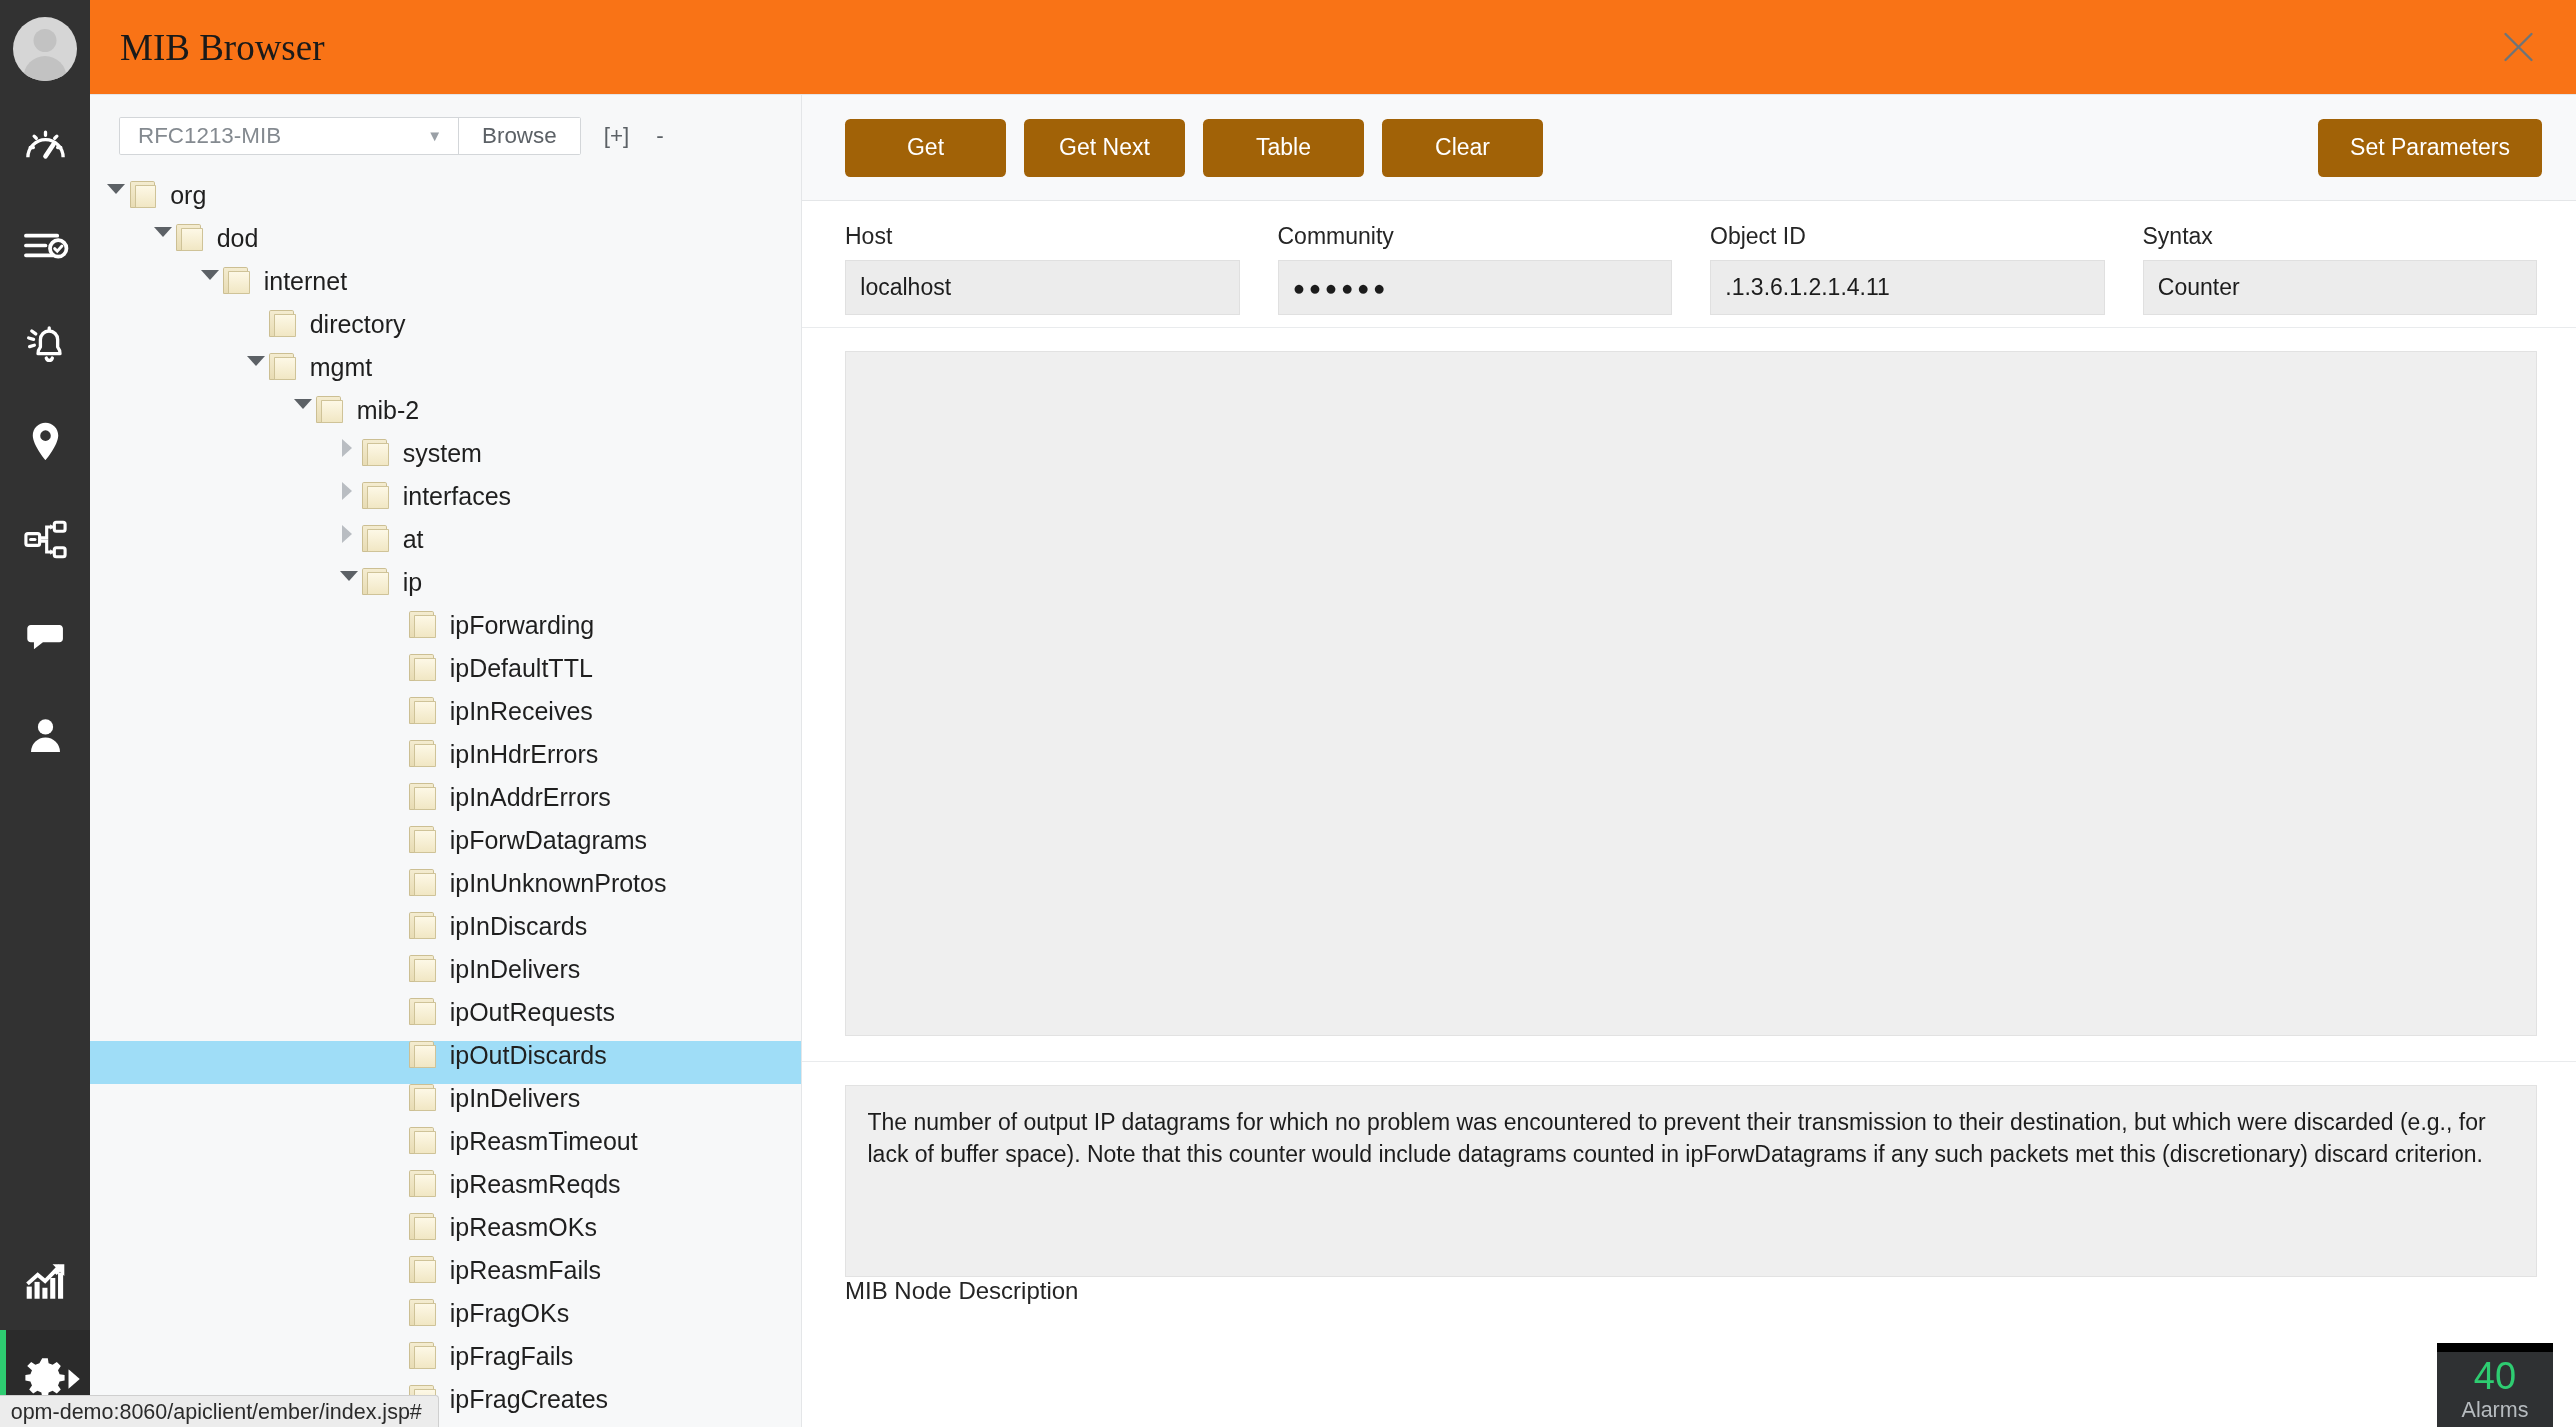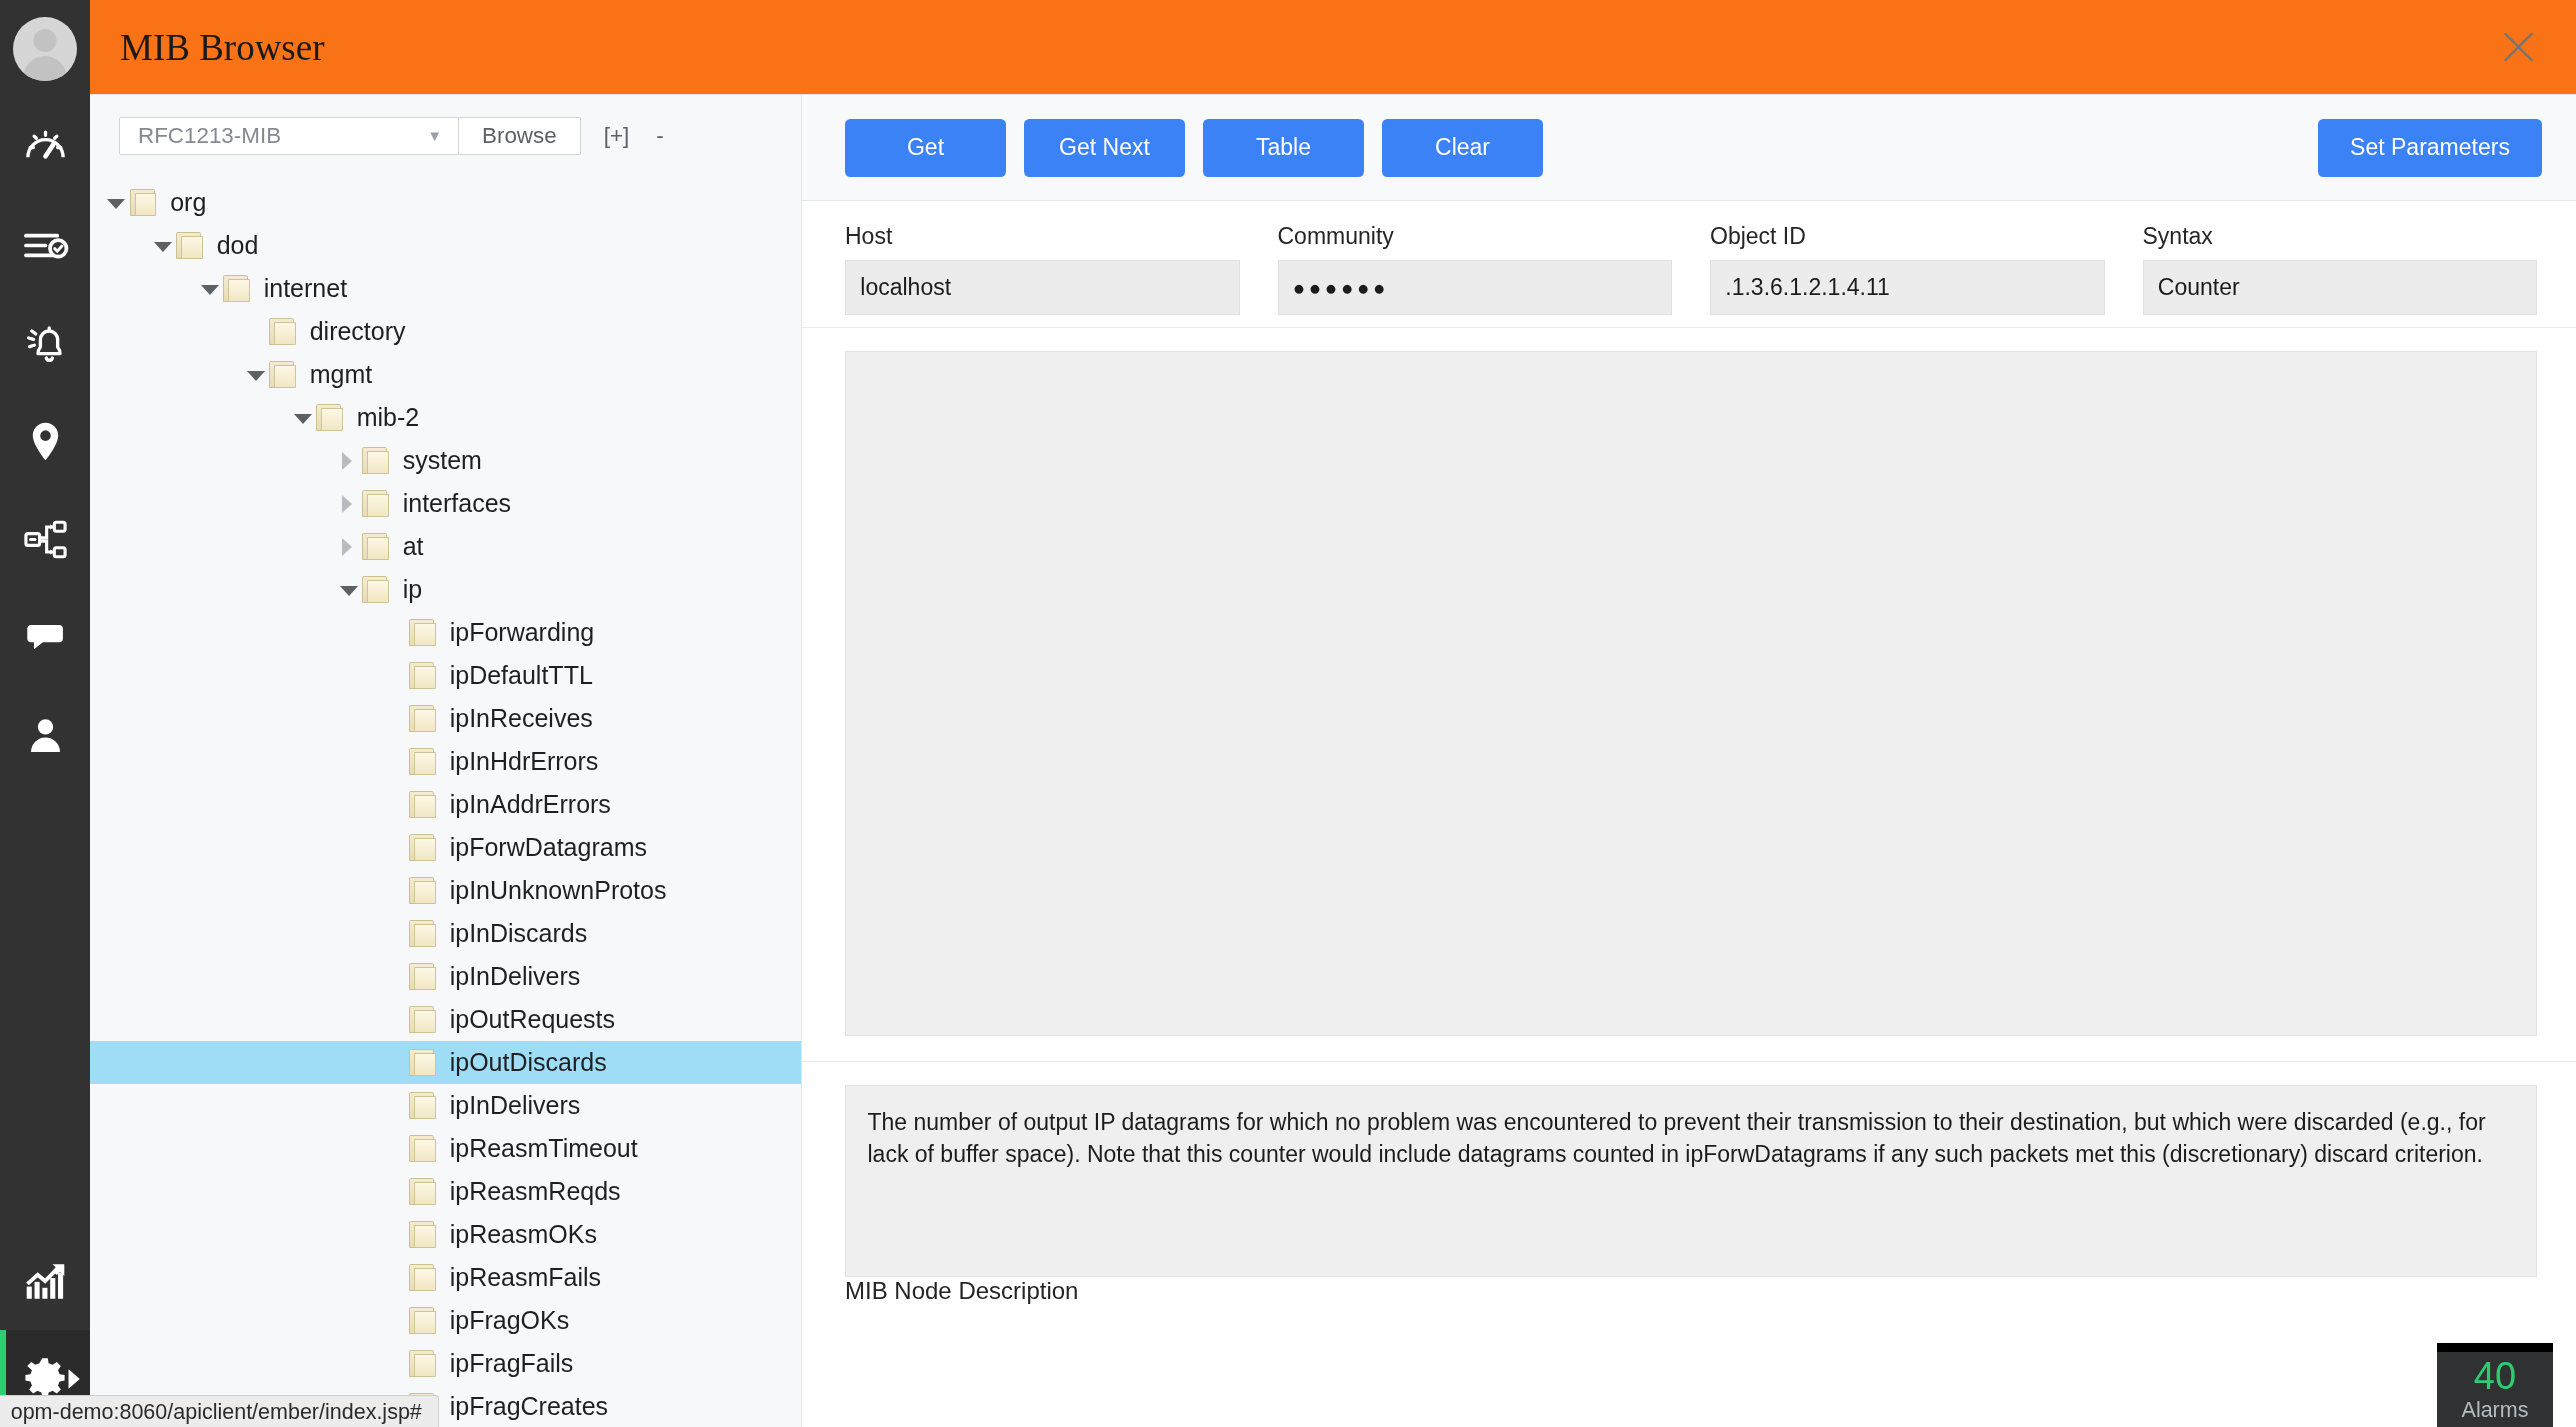--- a/index.html
+++ b/index.html
@@ -92,21 +92,21 @@
   }
   .tiny-link { font-size:22.4px; color:#5c6166; cursor:pointer; }
   #expand-all { margin-left: 23px; }
   #collapse-all { margin-left: 27px; }
 
   #tree-scroll {
     flex: 1 1 auto; overflow: hidden; min-height:0; position:relative;
     padding-top: 5.4px;
   }
   .tree-row {
-    display:flex; align-items:center; height: 43px; position:relative;
+    display:flex; align-items:flex-start; height: 43px; position:relative;
     cursor: pointer; white-space: nowrap;
   }
   .tree-row.selected { background:#9fddf7; }
   .tree-arrow {
     width: 27px; flex:0 0 27px; display:flex; align-items:center; justify-content:center;
   }
   .tri-open {
     width:0;height:0;border-left:9px solid transparent;border-right:9px solid transparent;
     border-top:10.7px solid #5c6166; margin-top:2.7px;
   }
@@ -136,21 +136,21 @@
 
   
   #right-panel { flex: 1 1 auto; background:#ffffff; display:flex; flex-direction:column; min-width:0; min-height:0; }
   #action-bar {
     height: 106px; flex:0 0 106px; background:#f8f9fa;
     border-bottom:0.9px solid #e4e6e8;
     display:flex; align-items:center; padding: 0 34px 0 43px;
     position:relative;
   }
   .btn-green {
-    background:#3b82f6; color:#fff; border:none; border-radius:5.4px;
+    background:#a16207; color:#fff; border:none; border-radius:5.4px;
     font-size: 23px; font-family:"Liberation Sans", sans-serif;
     height: 58px; padding: 0 9px; cursor:pointer;
     display:flex; align-items:center; justify-content:center;
   }
   #btn-get { width:161px; }
   #btn-getnext { width:161px; margin-left:18px; }
   #btn-table { width:161px; margin-left:18px; }
   #btn-clear { width:161px; margin-left:18px; }
   #btn-setparams { width: 224px; margin-left:auto; }
 

